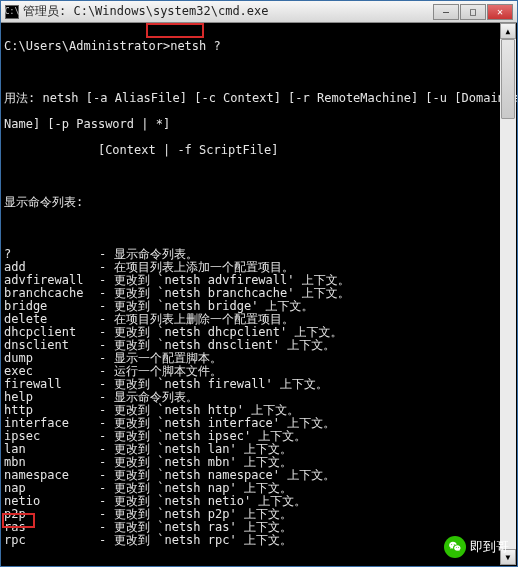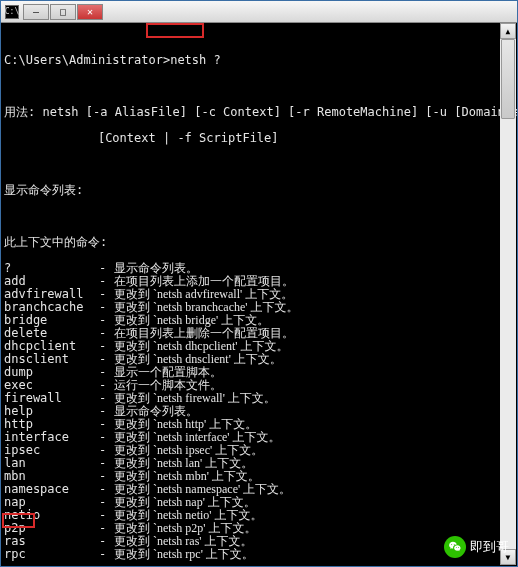--- a/index.html
+++ b/index.html
@@ -4,60 +4,61 @@
 <style>
   * { margin: 0; padding: 0; box-sizing: border-box; }
   html, body { width: 518px; height: 567px; overflow: hidden; font-family: "SimSun", "NSimSun", monospace; }
   .window { width: 518px; height: 567px; background: #000; position: relative; border: 1px solid #3a6ea5; }
   .titlebar { height: 22px; background: linear-gradient(to bottom, #f7f7f7, #d8d8d8); display: flex; align-items: center; padding: 0 4px; border-bottom: 1px solid #888; font-size: 12px; color: #222; }
   .titlebar .icon { width: 14px; height: 14px; background: #000; border: 1px solid #666; margin-right: 4px; display: inline-flex; align-items: center; justify-content: center; font-size: 8px; color: #ccc; }
   .titlebar .title { flex: 1; white-space: nowrap; overflow: hidden; }
   .winbtns { display: flex; gap: 1px; }
   .winbtn { width: 26px; height: 16px; background: linear-gradient(to bottom, #e8e8e8, #cfcfcf); border: 1px solid #888; font-size: 10px; display: flex; align-items: center; justify-content: center; cursor: pointer; }
   .winbtn.close { background: linear-gradient(to bottom, #e36f6f, #c83535); color: #fff; }
-  .term { position: absolute; top: 22px; left: 0; right: 0; bottom: 0; background: #000; color: #e5e5e5; font-size: 12px; line-height: 13px; padding: 18px 3px; white-space: pre; overflow: hidden; font-family: "NSimSun", "SimSun", monospace; }
+  .term { position: absolute; top: 22px; left: 0; right: 0; bottom: 0; background: #000; color: #e5e5e5; font-size: 12px; line-height: 13px; padding: 4px 3px; white-space: pre; overflow: hidden; font-family: "NSimSun", "SimSun", monospace; }
   .prompt-line { position: relative; }
   .hl-cmd { position: absolute; border: 2px solid #d82a2a; pointer-events: none; }
   .hl1 { left: 145px; top: 0px; width: 58px; height: 15px; }
   .hl2 { left: 1px; top: 490px; width: 33px; height: 15px; }
   .cmdrow { display: flex; }
   .cmdname { width: 95px; display: inline-block; }
   .cmddash { width: 15px; display: inline-block; }
-  .cmddesc { display: inline-block; font-family: Liberation Serif, serif; }
+  .cmddesc { display: inline-block; }
   .watermark { position: absolute; right: 8px; bottom: 8px; display: flex; align-items: center; color: #fff; font-size: 13px; font-family: Liberation Mono, monospace; }
   .watermark .wmicon { width: 22px; height: 22px; border-radius: 50%; background: #2dc100; display: flex; align-items: center; justify-content: center; margin-right: 4px; }
   .watermark .wmicon svg { width: 14px; height: 14px; fill: #fff; }
   .scrollbar { position: absolute; right: 1px; top: 22px; bottom: 1px; width: 16px; background: #ebebeb; display: flex; flex-direction: column; }
   .sbarrow { height: 16px; background: linear-gradient(to bottom, #f4f4f4, #d4d4d4); border: 1px solid #999; font-size: 8px; display: flex; align-items: center; justify-content: center; cursor: pointer; }
   .sbtrack { flex: 1; background: #ebebeb; position: relative; }
   .sbthumb { position: absolute; left: 1px; right: 1px; top: 0; height: 80px; background: linear-gradient(to bottom, #e6e6e6, #c9c9c9); border: 1px solid #999; border-radius: 1px; }
 </style>
 </head>
 <body>
 
 <div class="window">
 
   <div class="titlebar">
     <span class="icon">C:\</span>
+    <span class="title">管理员: C:\Windows\system32\cmd.exe</span>
     <div class="winbtns">
       <div class="winbtn">—</div>
       <div class="winbtn">□</div>
       <div class="winbtn close">✕</div>
     </div>
   </div>
 
   <div class="term">
 <div class="prompt-line"><span>C:\Users\Administrator&gt;</span><span>netsh ?</span></div>
 <div> </div>
 <div><span>用法:</span><span> netsh [-a AliasFile] [-c Context] [-r RemoteMachine] [-u [DomainName\]User</span></div>
+<div>Name] [-p Password | *]</div>
 <div>             [Context | -f ScriptFile]</div>
 <div> </div>
 <div>显示命令列表:</div>
 <div> </div>
-<div>此上下文中的命令:</div>
 <div id="cmd-list"><div class="cmdrow"><span class="cmdname">?</span><span class="cmddash">- </span><span class="cmddesc">显示命令列表。</span></div><div class="cmdrow"><span class="cmdname">add</span><span class="cmddash">- </span><span class="cmddesc">在项目列表上添加一个配置项目。</span></div><div class="cmdrow"><span class="cmdname">advfirewall</span><span class="cmddash">- </span><span class="cmddesc">更改到 `netsh advfirewall' 上下文。</span></div><div class="cmdrow"><span class="cmdname">branchcache</span><span class="cmddash">- </span><span class="cmddesc">更改到 `netsh branchcache' 上下文。</span></div><div class="cmdrow"><span class="cmdname">bridge</span><span class="cmddash">- </span><span class="cmddesc">更改到 `netsh bridge' 上下文。</span></div><div class="cmdrow"><span class="cmdname">delete</span><span class="cmddash">- </span><span class="cmddesc">在项目列表上删除一个配置项目。</span></div><div class="cmdrow"><span class="cmdname">dhcpclient</span><span class="cmddash">- </span><span class="cmddesc">更改到 `netsh dhcpclient' 上下文。</span></div><div class="cmdrow"><span class="cmdname">dnsclient</span><span class="cmddash">- </span><span class="cmddesc">更改到 `netsh dnsclient' 上下文。</span></div><div class="cmdrow"><span class="cmdname">dump</span><span class="cmddash">- </span><span class="cmddesc">显示一个配置脚本。</span></div><div class="cmdrow"><span class="cmdname">exec</span><span class="cmddash">- </span><span class="cmddesc">运行一个脚本文件。</span></div><div class="cmdrow"><span class="cmdname">firewall</span><span class="cmddash">- </span><span class="cmddesc">更改到 `netsh firewall' 上下文。</span></div><div class="cmdrow"><span class="cmdname">help</span><span class="cmddash">- </span><span class="cmddesc">显示命令列表。</span></div><div class="cmdrow"><span class="cmdname">http</span><span class="cmddash">- </span><span class="cmddesc">更改到 `netsh http' 上下文。</span></div><div class="cmdrow"><span class="cmdname">interface</span><span class="cmddash">- </span><span class="cmddesc">更改到 `netsh interface' 上下文。</span></div><div class="cmdrow"><span class="cmdname">ipsec</span><span class="cmddash">- </span><span class="cmddesc">更改到 `netsh ipsec' 上下文。</span></div><div class="cmdrow"><span class="cmdname">lan</span><span class="cmddash">- </span><span class="cmddesc">更改到 `netsh lan' 上下文。</span></div><div class="cmdrow"><span class="cmdname">mbn</span><span class="cmddash">- </span><span class="cmddesc">更改到 `netsh mbn' 上下文。</span></div><div class="cmdrow"><span class="cmdname">namespace</span><span class="cmddash">- </span><span class="cmddesc">更改到 `netsh namespace' 上下文。</span></div><div class="cmdrow"><span class="cmdname">nap</span><span class="cmddash">- </span><span class="cmddesc">更改到 `netsh nap' 上下文。</span></div><div class="cmdrow"><span class="cmdname">netio</span><span class="cmddash">- </span><span class="cmddesc">更改到 `netsh netio' 上下文。</span></div><div class="cmdrow"><span class="cmdname">p2p</span><span class="cmddash">- </span><span class="cmddesc">更改到 `netsh p2p' 上下文。</span></div><div class="cmdrow"><span class="cmdname">ras</span><span class="cmddash">- </span><span class="cmddesc">更改到 `netsh ras' 上下文。</span></div><div class="cmdrow"><span class="cmdname">rpc</span><span class="cmddash">- </span><span class="cmddesc">更改到 `netsh rpc' 上下文。</span></div></div>
 
 
     <span class="hl-cmd hl1"></span>
     <span class="hl-cmd hl2"></span>
   </div>
 
   <div class="scrollbar">
     <div class="sbarrow">▲</div>
     <div class="sbtrack">

